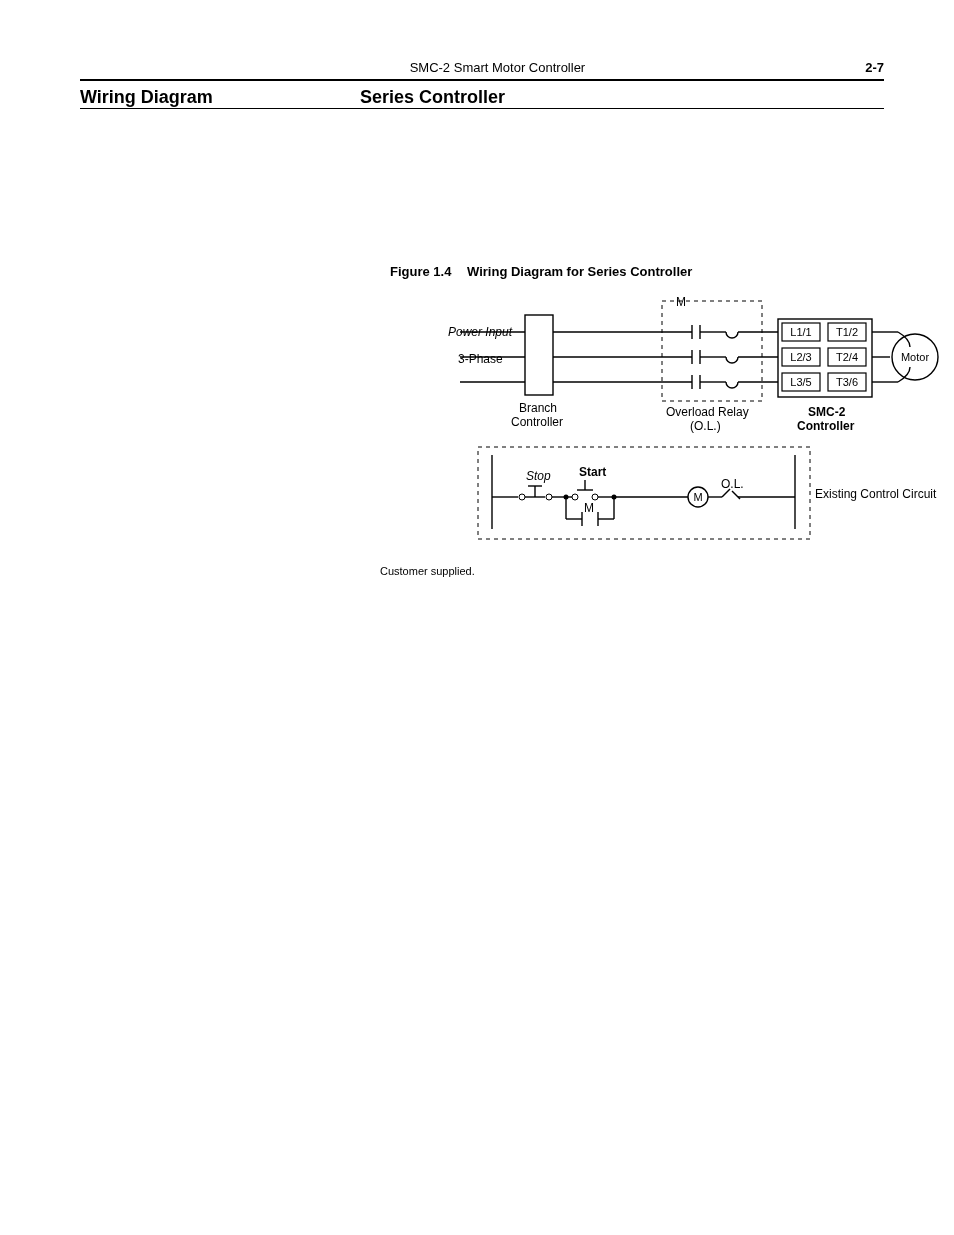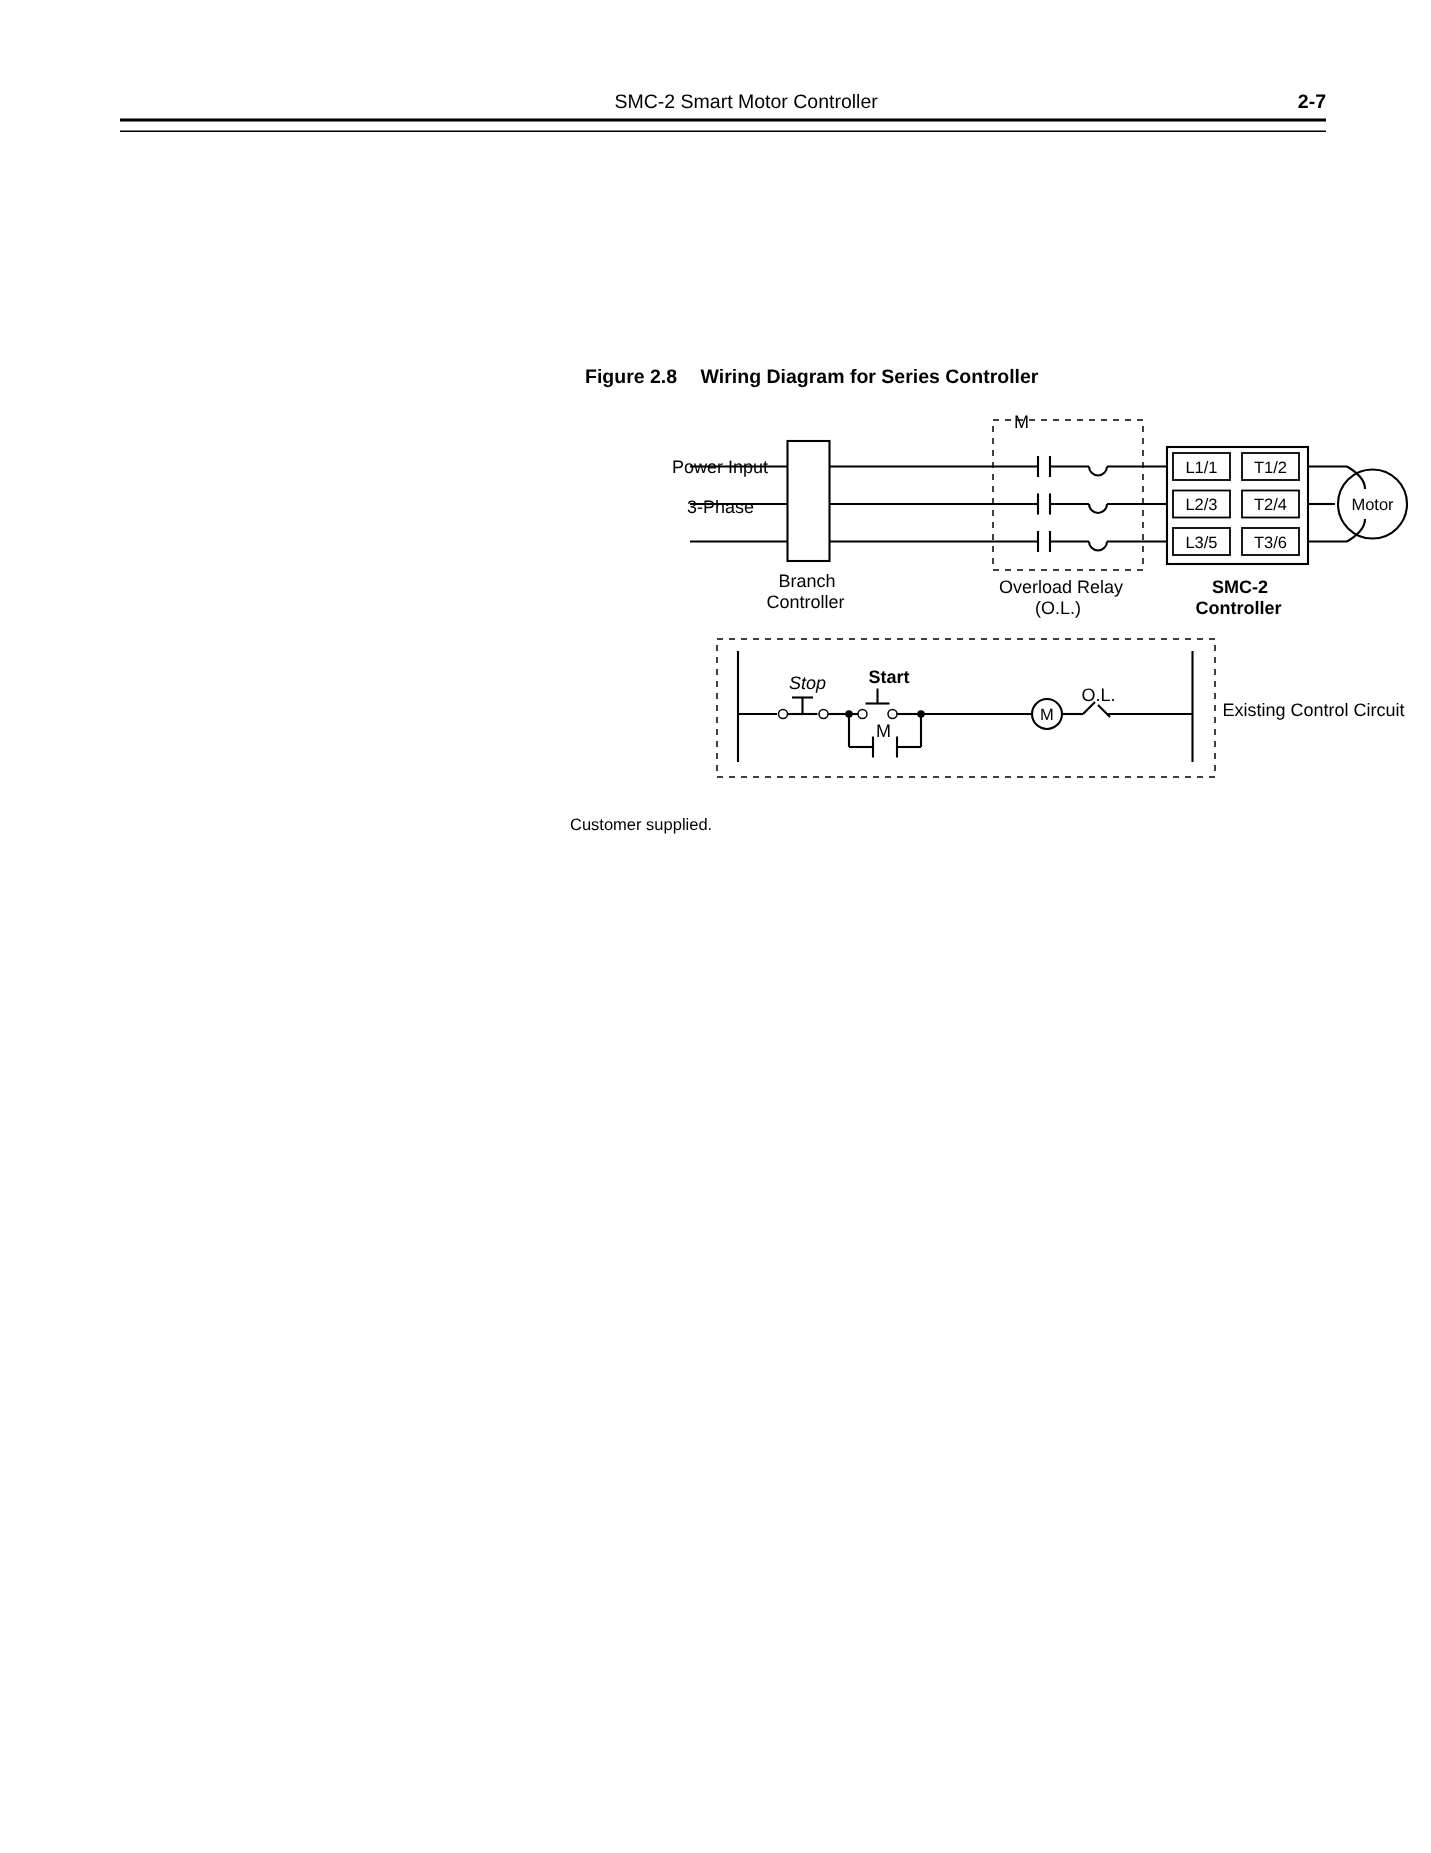--- a/index.html
+++ b/index.html
@@ -58,24 +58,28 @@
 </head>
 <body>
 
 <div class="page">
   <div class="header-row">
     <span class="header-title">SMC-2 Smart Motor Controller</span>
     <span class="header-pno">2-7</span>
   </div>
   <hr class="hr-thick">
 
+  <div class="title-row">
+    <div class="title-left">Wiring Diagram</div>
+    <div class="title-right">Series Controller</div>
+  </div>
   <hr class="hr-thin">
 
   <div class="figcap">
-    <span class="num">Figure 2.8</span>
+    <span class="num">Figure 1.4</span>
     <span>Wiring Diagram for Series Controller</span>
   </div>
 
   <div class="diagram-wrap">
     <svg width="590" height="250" viewBox="0 0 590 250">
 
       <rect x="155" y="18" width="28" height="80" fill="none" stroke="#000" stroke-width="1.4"></rect>
 
       <rect x="292" y="4" width="100" height="100" fill="none" stroke="#000" stroke-width="1" stroke-dasharray="4 4"></rect>
 
@@ -176,21 +180,21 @@
       <text class="s" x="477" y="39" text-anchor="middle">T1/2</text>
       <text class="s" x="431" y="64" text-anchor="middle">L2/3</text>
       <text class="s" x="477" y="64" text-anchor="middle">T2/4</text>
       <text class="s" x="431" y="89" text-anchor="middle">L3/5</text>
       <text class="s" x="477" y="89" text-anchor="middle">T3/6</text>
       <text class="s" x="328" y="204" text-anchor="middle">M</text>
       <text class="s" x="545" y="64" text-anchor="middle">Motor</text>
     </svg>
 
     
-    <span class="lbl" style="left:78px; top:28px;">Power Input</span>
+    <span class="lbl" style="left:78px; top:28px;font-style:italic;">Power Input</span>
     <span class="lbl" style="left:88px; top:55px;">3-Phase</span>
     <span class="lbl" style="left:149px; top:104px;text-align:right;">Branch</span>
     <span class="lbl" style="left:141px; top:118px;">Controller</span>
     <span class="lbl" style="left:306px; top:-2px;">M</span>
     <span class="lbl" style="left:296px; top:108px;">Overload Relay</span>
     <span class="lbl" style="left:320px; top:122px;">(O.L.)</span>
     <span class="lbl" style="left:438px; top:108px; font-weight:700;">SMC-2</span>
     <span class="lbl" style="left:427px; top:122px; font-weight:700;">Controller</span>
     <span class="lbl" style="left:156px; top:172px;font-style:italic;">Stop</span>
     <span class="lbl" style="left:209px; top:168px;font-weight:bold;">Start</span>

